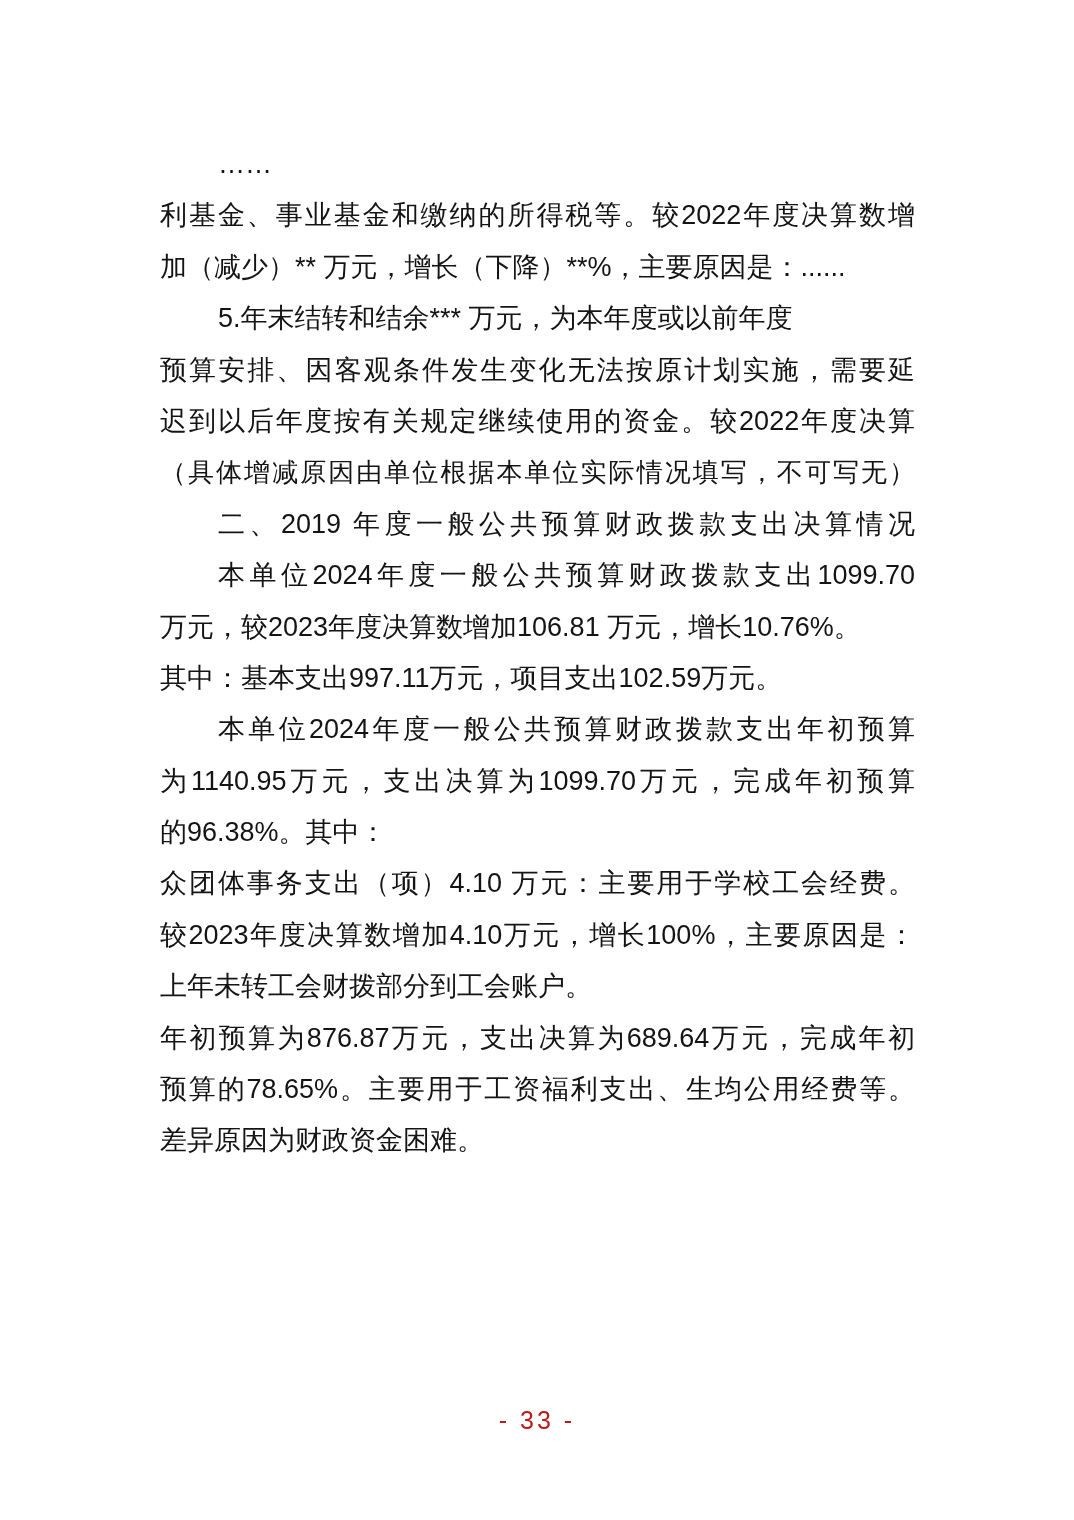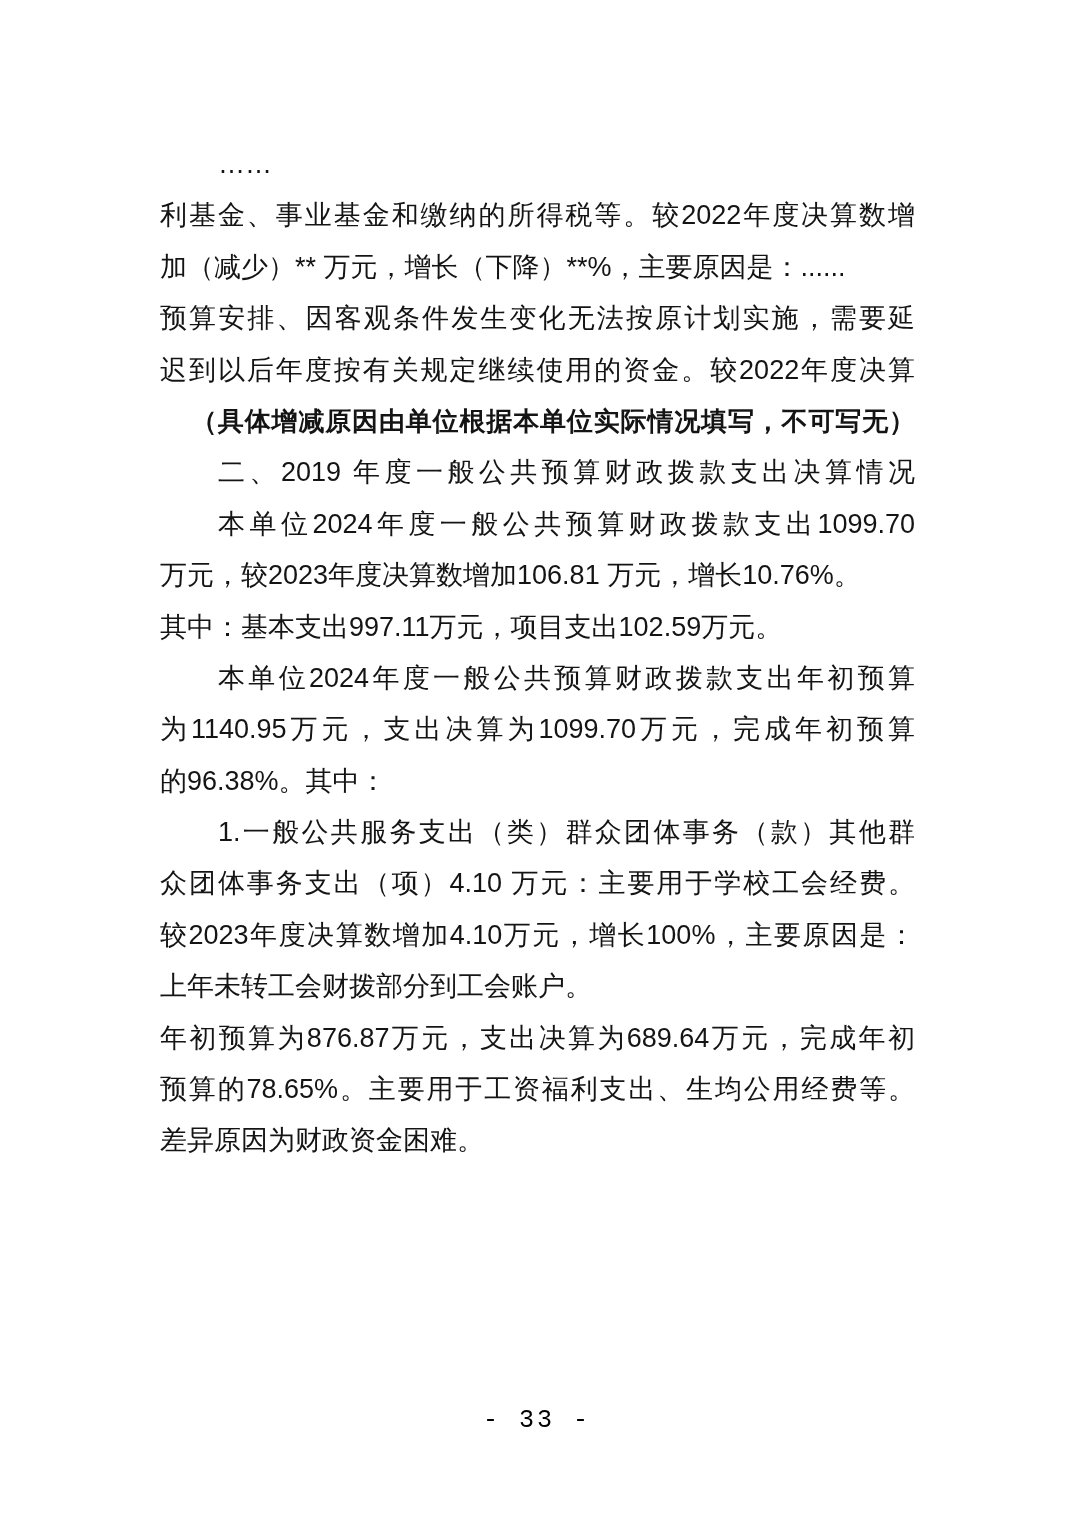--- a/index.html
+++ b/index.html
@@ -30,61 +30,60 @@
     white-space: normal;
   }
   .j {
     text-align: justify;
     text-align-last: justify;
   }
   .indent {
     text-indent: 58px;
   }
   .bold {
-    font-weight: 700;
+    font-weight: 400;
     font-size: 26px;
-    margin-left: 31px;
   }
   .u {
     text-decoration-thickness: 2px;
     text-underline-offset: 7px;
   }
   .footer {
     position: absolute;
     top: 1406px;
     left: 0;
     width: 100%;
     text-align: center;
-    font-family: Liberation Mono, monospace;
+    font-family: Liberation Sans, sans-serif;
     font-size: 25px;
     letter-spacing: 3px;
-    color: #000000;
+    color: #b91c1c;
   }
 </style>
 </head>
 <body>
 
 <div class="page">
   <div class="text-block">
     <div class="line indent">……</div>
     <div class="line j">利基金、事业基金和缴纳的所得税等。较2022年度决算数增</div>
     <div class="line">加（减少）** 万元，增长（下降）**%，主要原因是：......</div>
+    <div class="line indent">5.年末结转和结余*** 万元，为本年度或以前年度</div>
     <div class="line j">预算安排、因客观条件发生变化无法按原计划实施，需要延</div>
     <div class="line j">迟到以后年度按有关规定继续使用的资金。较2022年度决算</div>
     <div class="line bold j">（具体增减原因由单位根据本单位实际情况填写，不可写无）</div>
     <div class="line indent j">二、2019 年度一般公共预算财政拨款支出决算情况</div>
     <div class="line indent j">
       <span>本单位2024年度一般公共预算财政拨款支出</span><span class="u">1099.70</span>
     </div>
     <div class="line">万元，较2023年度决算数增加106.81 万元，增长10.76%。</div>
     <div class="line">其中：基本支出997.11万元，项目支出102.59万元。</div>
     <div class="line indent j">本单位2024年度一般公共预算财政拨款支出年初预算</div>
     <div class="line j">为1140.95万元，支出决算为1099.70万元，完成年初预算</div>
     <div class="line">的96.38%。其中：</div>
-    <div class="line indent j">1.一般公共服务支出（类）群众团体事务（款）其他群</div>
     <div class="line j">众团体事务支出（项）4.10 万元：主要用于学校工会经费。</div>
     <div class="line j">较2023年度决算数增加4.10万元，增长100%，主要原因是：</div>
     <div class="line">上年未转工会财拨部分到工会账户。</div>
     <div class="line j">年初预算为876.87万元，支出决算为689.64万元，完成年初</div>
     <div class="line j">预算的78.65%。主要用于工资福利支出、生均公用经费等。</div>
     <div class="line">差异原因为财政资金困难。</div>
   </div>
 
   <div class="footer">- 33 -</div>
 </div>

